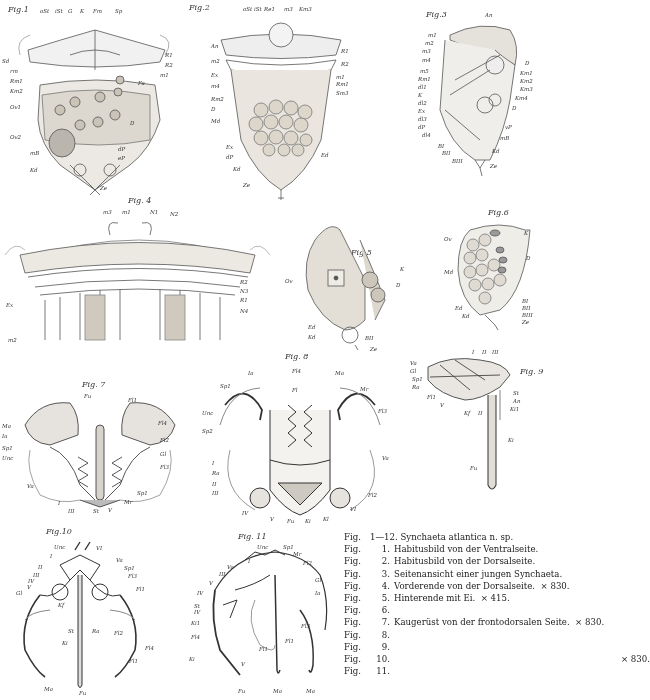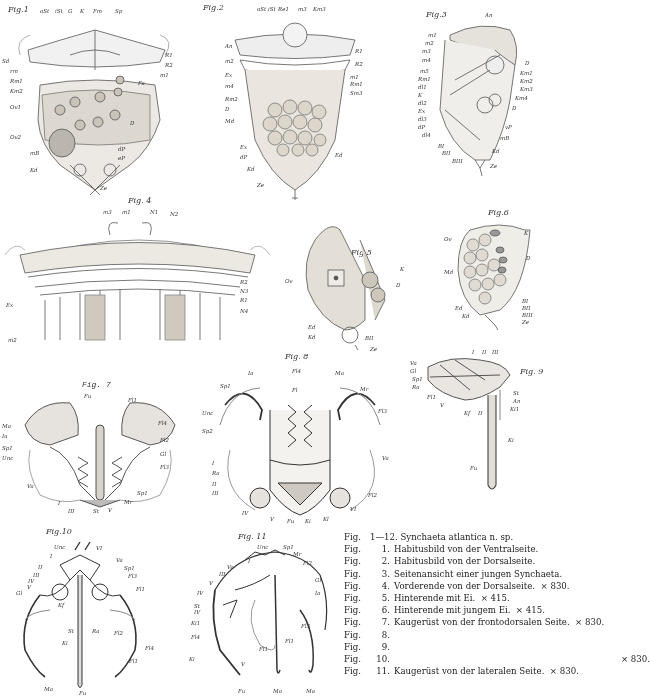--- a/index.html
+++ b/index.html
@@ -60,21 +60,21 @@
   <span class="lbl" style="left:118px;top:155px;">eP</span>
   <span class="lbl" style="left:100px;top:185px;">Ze</span>
   <span class="lbl" style="left:40px;top:8px;">oSt</span>
   <span class="lbl" style="left:55px;top:8px;">iSt</span>
   <span class="lbl" style="left:68px;top:8px;">G</span>
   <span class="lbl" style="left:80px;top:8px;">K</span>
   <span class="lbl" style="left:93px;top:8px;">Fm</span>
   <span class="lbl" style="left:115px;top:8px;">Sp</span>
 </div>
 
-<div class="fig" style="left:195px;top:0;width:200px;height:200px;">
+<div class="fig" style="left:181px;top:0;width:200px;height:200px;">
   <span class="title" style="left:8px;top:3px;">Fig.2</span>
   <svg width="200" height="200">
     <g stroke="#555" fill="none" stroke-width="0.8">
       <path d="M40 40 Q100 28 160 40 L155 55 Q100 62 45 55 Z" fill="#eee"></path>
       <path d="M45 60 Q100 70 155 60 L150 70 Q100 78 50 70 Z"></path>
       <path d="M50 70 L60 140 Q75 175 100 190 Q125 175 140 140 L150 70" fill="#eae6df"></path>
       <circle cx="100" cy="35" r="12" fill="#f3f3f3"></circle>
       <g fill="#dcd6cb" stroke="#777">
         <circle cx="80" cy="110" r="7"></circle>
           <circle cx="95" cy="107" r="7"></circle>
@@ -245,21 +245,21 @@
   <span class="lbl" style="left:22px;top:113px;">Kd</span>
   <span class="lbl" style="left:84px;top:30px;">K</span>
   <span class="lbl" style="left:86px;top:55px;">D</span>
   <span class="lbl" style="left:82px;top:98px;">BI</span>
   <span class="lbl" style="left:82px;top:105px;">BII</span>
   <span class="lbl" style="left:82px;top:112px;">BIII</span>
   <span class="lbl" style="left:82px;top:119px;">Ze</span>
 </div>
 
 <div class="fig" style="left:0;top:375px;width:200px;height:140px;">
-  <span class="title" style="left:82px;top:5px;font-family:Liberation Mono, monospace;">Fig. 7</span>
+  <span class="title" style="left:82px;top:5px;">Fig. 7</span>
   <svg width="200" height="140">
     <g stroke="#444" fill="none" stroke-width="0.9">
       <path d="M25 50 Q40 25 70 28 Q80 40 78 60 L50 70 Q30 68 25 50 Z" fill="#e6e3de"></path>
       <path d="M175 50 Q160 25 130 28 Q120 40 122 60 L150 70 Q170 68 175 50 Z" fill="#e6e3de"></path>
       <rect x="96" y="50" width="8" height="75" rx="4" fill="#d8d4cc"></rect>
       <path d="M50 72 Q70 80 80 110 L95 125 M150 72 Q130 80 120 110 L105 125"></path>
       <path d="M78 82 L88 88 L78 94 L88 100 L78 106 L88 112 M122 82 L112 88 L122 94 L112 100 L122 106 L112 112"></path>
       <path d="M30 75 Q25 95 40 120 Q60 130 80 125 M170 75 Q175 95 160 120 Q140 130 120 125" stroke="#999"></path>
       <path d="M80 125 L100 132 L120 125" fill="#bbb"></path>
     </g>
@@ -456,21 +456,20 @@
     <span style="white-space:pre">Vorderende von der Dorsalseite.  ⨯ 830.</span>
   </div>
   <div class="cap-line">
     <span class="cap-fig">Fig.</span>
     <span class="cap-num">5.</span>
     <span style="white-space:pre">Hinterende mit Ei.  ⨯ 415.</span>
   </div>
   <div class="cap-line">
     <span class="cap-fig">Fig.</span>
     <span class="cap-num">6.</span>
-    <span style="white-space:pre">Hinterende mit jungem Ei.  ⨯ 415.</span>
   </div>
   <div class="cap-line">
     <span class="cap-fig">Fig.</span>
     <span class="cap-num">7.</span>
     <span style="white-space:pre">Kaugerüst von der frontodorsalen Seite.  ⨯ 830.</span>
   </div>
   <div class="cap-line">
     <span class="cap-fig">Fig.</span>
     <span class="cap-num">8.</span>
   </div>
@@ -479,15 +478,14 @@
     <span class="cap-num">9.</span>
   </div>
   <div class="cap-line" style="position:relative;">
     <span class="cap-fig">Fig.</span>
     <span class="cap-num">10.</span>
     <span class="mag">⨯ 830.</span>
   </div>
   <div class="cap-line">
     <span class="cap-fig">Fig.</span>
     <span class="cap-num">11.</span>
-    <span style="white-space:pre">Kaugerüst von der lateralen Seite.  ⨯ 830.</span>
   </div>
 </div>
 
 </body></html>

